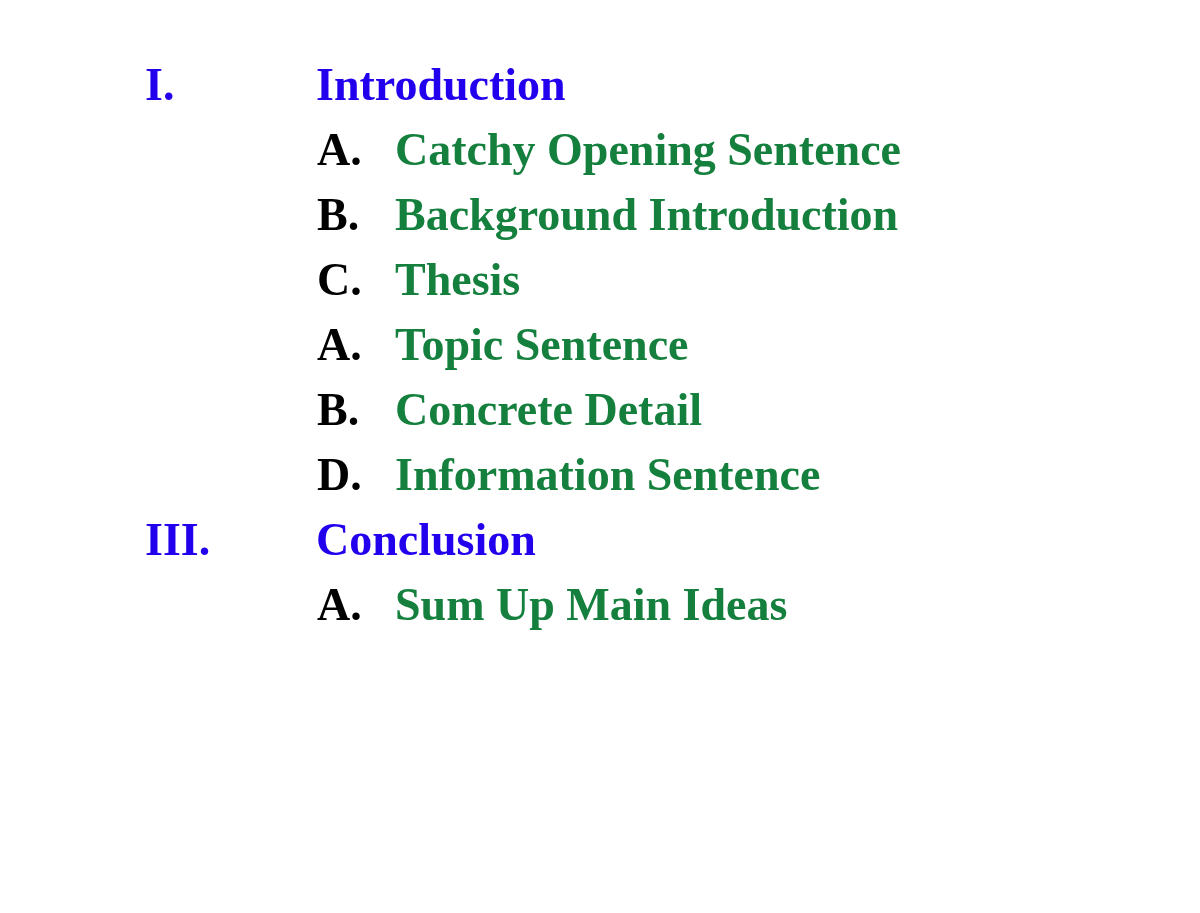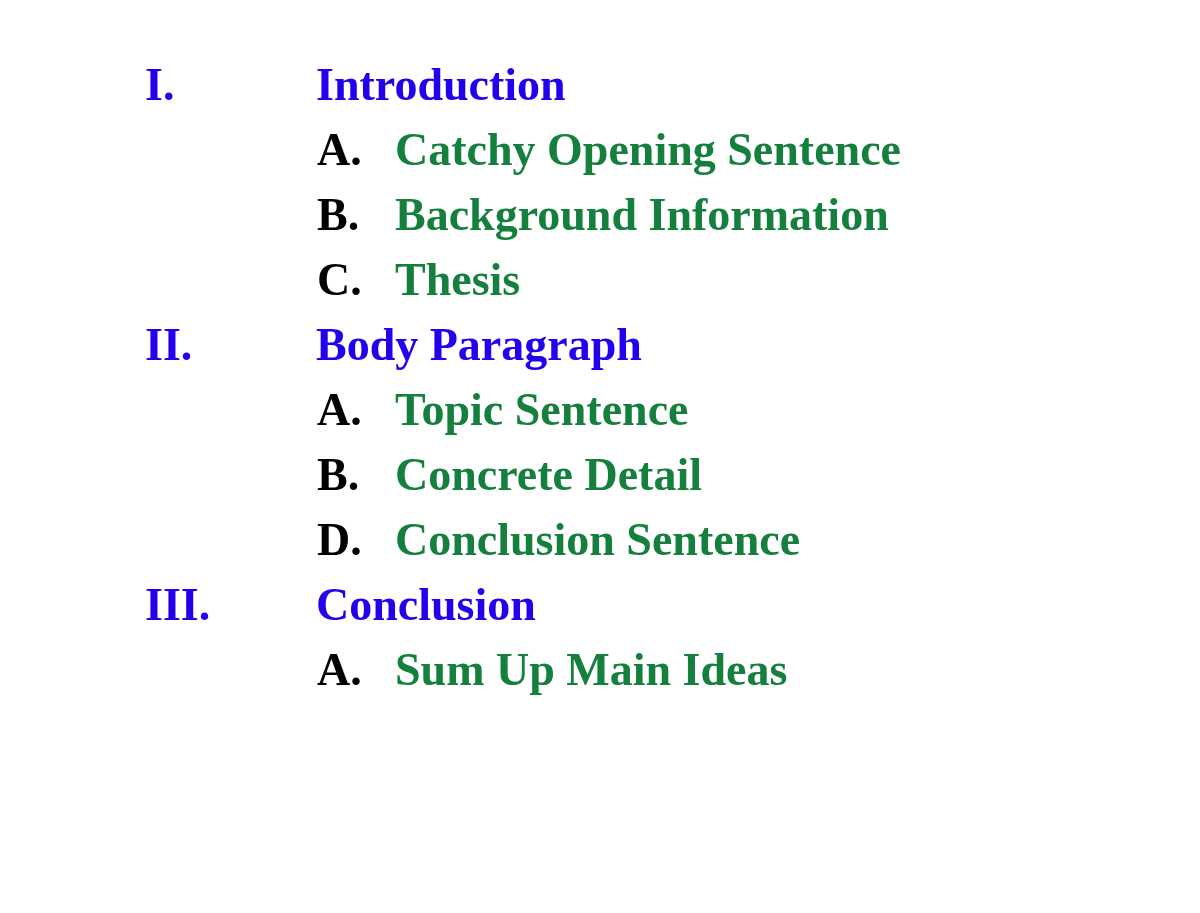--- a/index.html
+++ b/index.html
@@ -72,22 +72,21 @@
     color: #15803d;
   }
 </style>
 </head>
 <body>
 
 <div id="outline-page">
   <div id="outline-list">
       <div class="outline-row row-main"><span class="row-marker">I.</span><span class="row-text">Introduction</span></div>
       <div class="outline-row row-sub"><span class="row-marker">A.</span><span class="row-text">Catchy Opening Sentence</span></div>
-      <div class="outline-row row-sub"><span class="row-marker">B.</span><span class="row-text">Background Information</span></div>
+      <div class="outline-row row-sub"><span class="row-marker">B.</span><span class="row-text">Background Introduction</span></div>
       <div class="outline-row row-sub"><span class="row-marker">C.</span><span class="row-text">Thesis</span></div>
-      <div class="outline-row row-main"><span class="row-marker">II.</span><span class="row-text">Body Paragraph</span></div>
       <div class="outline-row row-sub"><span class="row-marker">A.</span><span class="row-text">Topic Sentence</span></div>
       <div class="outline-row row-sub"><span class="row-marker">B.</span><span class="row-text">Concrete Detail</span></div>
-      <div class="outline-row row-sub"><span class="row-marker">D.</span><span class="row-text">Conclusion Sentence</span></div>
+      <div class="outline-row row-sub"><span class="row-marker">D.</span><span class="row-text">Information Sentence</span></div>
       <div class="outline-row row-main"><span class="row-marker">III.</span><span class="row-text">Conclusion</span></div>
       <div class="outline-row row-sub"><span class="row-marker">A.</span><span class="row-text">Sum Up Main Ideas</span></div>
     </div>
 </div>
 
 </body></html>

